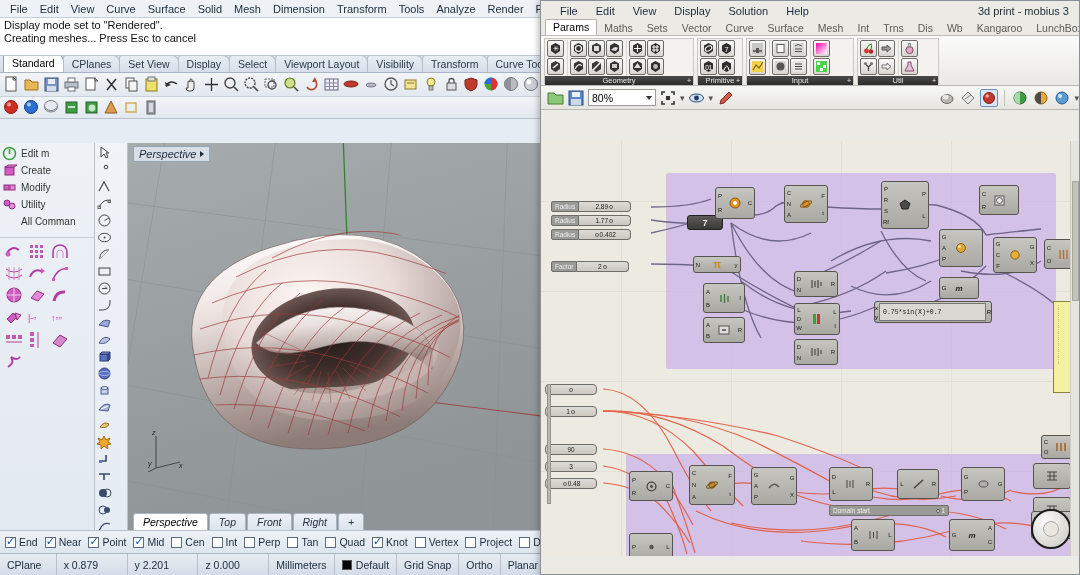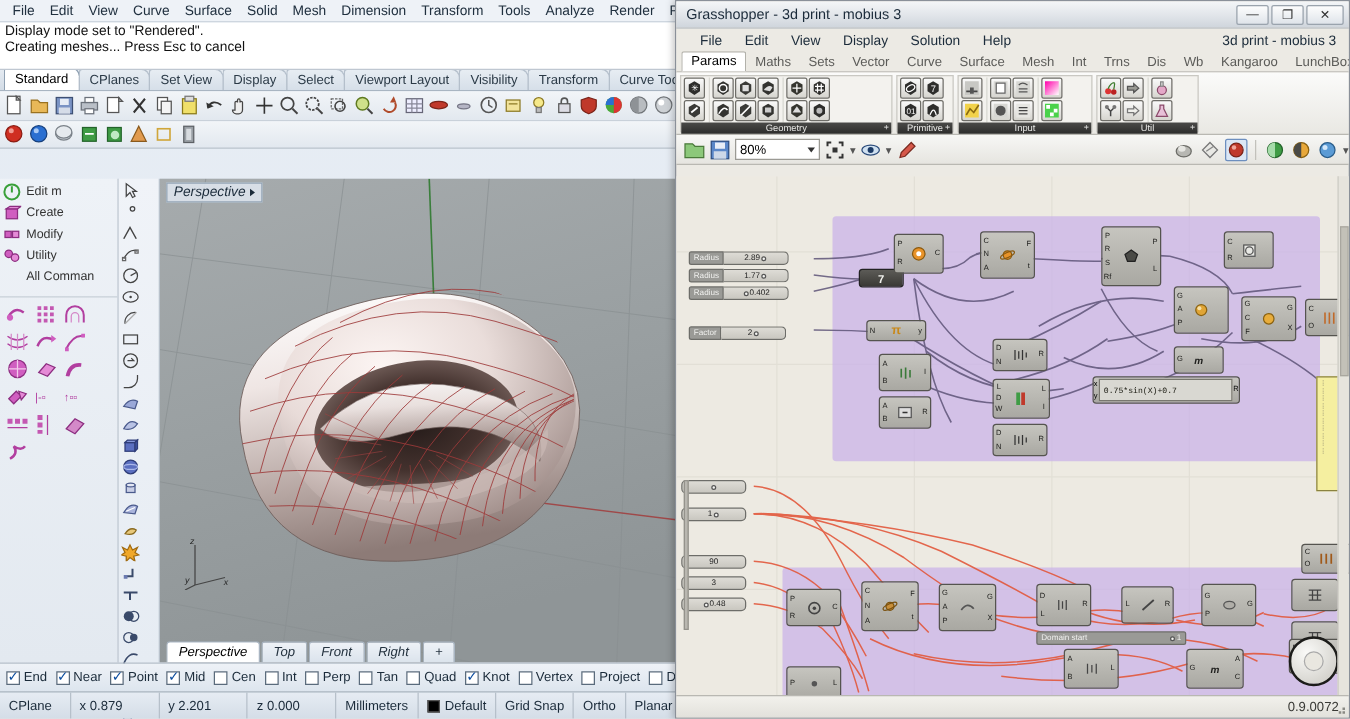--- a/index.html
+++ b/index.html
@@ -877,26 +877,20 @@
       <span>Default</span>
     </div>
     <div class="scell">Grid Snap</div>
     <div class="scell">Ortho</div>
     <div class="scell" style="border-right:none">Planar</div>
   </div>
 </div>
 
 <div id="gh">
 
-  <div id="gh-titlebar">
-    <div id="gh-title">Grasshopper - 3d print - mobius 3</div>
-    <div class="winbtn">—</div>
-    <div class="winbtn">❐</div>
-    <div class="winbtn close">✕</div>
-  </div>
 
   <div id="gh-menubar">
     <div class="gmi">File</div>
     <div class="gmi">Edit</div>
     <div class="gmi">View</div>
     <div class="gmi">Display</div>
     <div class="gmi">Solution</div>
     <div class="gmi">Help</div>
     <div id="gh-docname">3d print - mobius 3</div>
   </div>
@@ -913,21 +907,21 @@
     <div class="gtab">Trns</div>
     <div class="gtab">Dis</div>
     <div class="gtab">Wb</div>
     <div class="gtab">Kangaroo</div>
     <div class="gtab">LunchBox</div>
 
   </div>
 
   <div id="gh-ribbon">
 
-    <div class="gpanel" style="width:170px">
+    <div class="gpanel" style="width:150px">
       <div class="gp-icons">
         <div class="gp-col">
           <span class="ghic">
               <svg width="13" height="13">
                 <polygon points="6.5,1 11,3.5 11,9 6.5,12 2,9 2,3.5" fill="#2e2e2c"></polygon>
                 <text x="4" y="9" font-size="7" fill="#fff">✳</text>
               </svg>
             </span>
           <span class="ghic">
               <svg width="13" height="13">
@@ -1836,23 +1830,13 @@
       <div class="pr">
           <span>L</span>
         </div>
     </div>
   </div>
 
   <div class="scrollbar-v">
     <div class="sb-thumb" style="top:40px;height:120px"></div>
   </div>
 
-  <div id="gh-statusbar">
-    <span>0.9.0072</span>
-    <svg id="gh-grip" viewBox="0 0 10 10">
-      <g fill="#8a8a84">
-          <rect x="7" y="7" width="2" height="2"></rect>
-          <rect x="4" y="7" width="2" height="2"></rect>
-          <rect x="7" y="4" width="2" height="2"></rect>
-        </g>
-    </svg>
-  </div>
 </div>
 
 </body></html>

